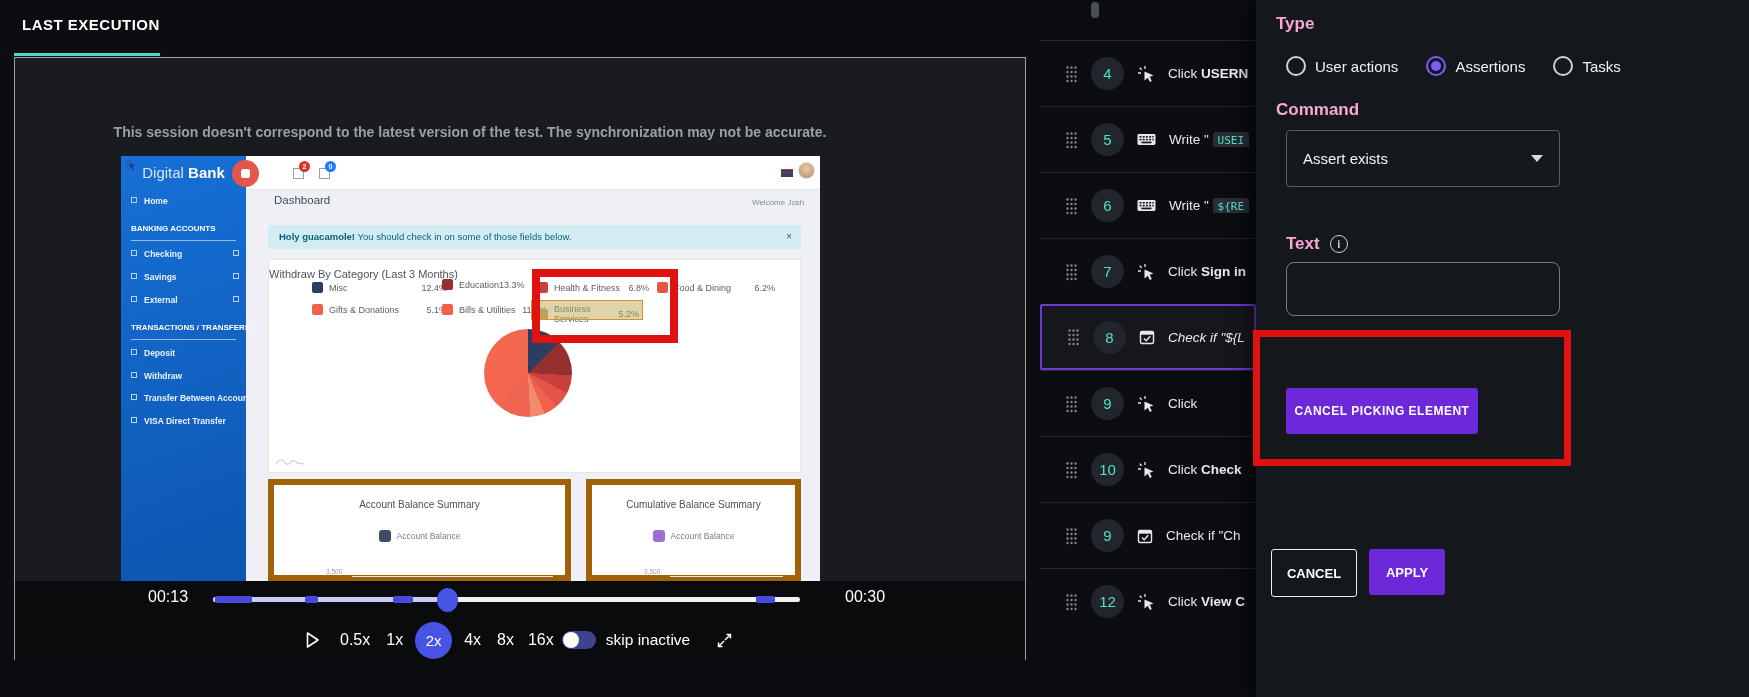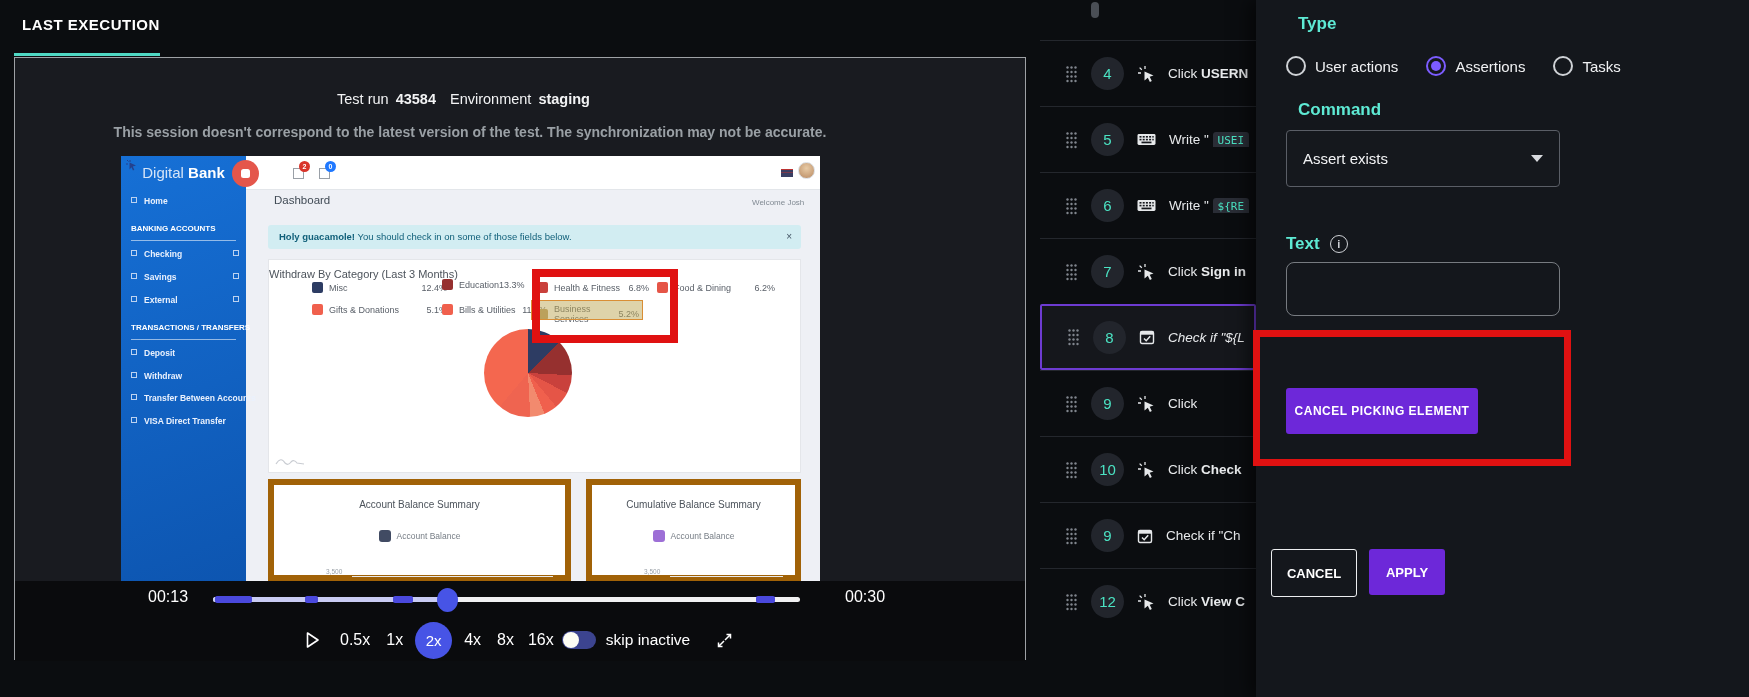--- a/index.html
+++ b/index.html
@@ -77,21 +77,21 @@
   .badge{width:33px;height:33px;border-radius:50%;background:#22252c;color:#4be3c3;font-size:15px;display:flex;align-items:center;justify-content:center;flex:none;}
   .sicon{flex:none;display:flex;}
   .slabel{font-size:13.5px;color:#e8eaec;white-space:nowrap;overflow:hidden;}
   .slabel b{font-weight:bold;}
   .slabel.it{font-style:italic;}
   .slabel code{font-family:"DejaVu Sans Mono",monospace;font-size:11px;color:#4be3c3;background:#2a2d36;padding:2px 5px;border-radius:3px;}
   .scrollthumb{position:absolute;left:1091px;top:2px;width:8px;height:16px;border-radius:4px;background:#4a4e55;}
 
   
   .inspector{position:absolute;left:1256px;top:0;width:493px;height:697px;background:#14171c;box-shadow:-8px 0 16px rgba(0,0,0,.5);}
-  .h-label{position:absolute;left:42px;font-size:17px;font-weight:bold;color:#5eead4;}
+  .h-label{position:absolute;left:20px;font-size:17px;font-weight:bold;color:#f9a8d4;}
   .radios{position:absolute;left:30px;top:56px;display:flex;gap:28px;align-items:center;}
   .radio{display:flex;align-items:center;gap:9px;font-size:15px;color:#f0f1f3;cursor:pointer;}
   .rc{width:20px;height:20px;border-radius:50%;border:2px solid #cfd2d6;box-sizing:border-box;position:relative;flex:none;}
   .rc.on{border-color:#7c5cff;}
   .rc.on::after{content:"";position:absolute;left:3px;top:3px;width:10px;height:10px;border-radius:50%;background:#7c5cff;}
   .select{position:absolute;left:30px;top:130px;width:274px;height:57px;border:1px solid #5a5e66;border-radius:4px;background:#15181d;box-sizing:border-box;display:flex;align-items:center;padding:0 16px;font-size:15px;color:#f2f3f5;cursor:pointer;}
   .caret{margin-left:auto;width:0;height:0;border-left:6px solid transparent;border-right:6px solid transparent;border-top:7px solid #d8dade;}
   .textrow{position:absolute;left:30px;top:234px;display:flex;align-items:center;gap:10px;}
   .info{width:18px;height:18px;border-radius:50%;border:1.5px solid #cfd2d6;box-sizing:border-box;font-size:11px;color:#cfd2d6;display:flex;align-items:center;justify-content:center;font-weight:bold;cursor:pointer;}
   .textarea{position:absolute;left:30px;top:262px;width:274px;height:54px;border:1px solid rgba(200,205,212,.55);border-radius:8px;background:transparent;box-sizing:border-box;cursor:text;}
@@ -103,23 +103,20 @@
 </style>
 </head>
 <body>
 
 <div class="stage">
 
   <div class="exec-tab">LAST EXECUTION</div>
   <div class="tab-underline"></div>
 
   <div class="exec-panel">
-    <div class="run-info">
-      <span>Test run</span><b>43584</b><span>Environment</span><b>staging</b>
-    </div>
     <div class="warning">This session doesn't correspond to the latest version of the test. The synchronization may not be accurate.</div>
 
     <div class="video">
       <span class="ptr-icon">
         <svg width="13" height="13" viewBox="0 0 13 13">
             <path d="M4.5 3.5 L11 6.5 L7.8 7.6 L9.3 10.8 L8 11.5 L6.5 8.3 L4.5 10.5 Z" fill="#24418e"></path>
             <path d="M2 1l1.5 1.5M1 5h2M5 1v2" stroke="#24418e" stroke-width="1" fill="none"></path>
           </svg>
       </span>
 

